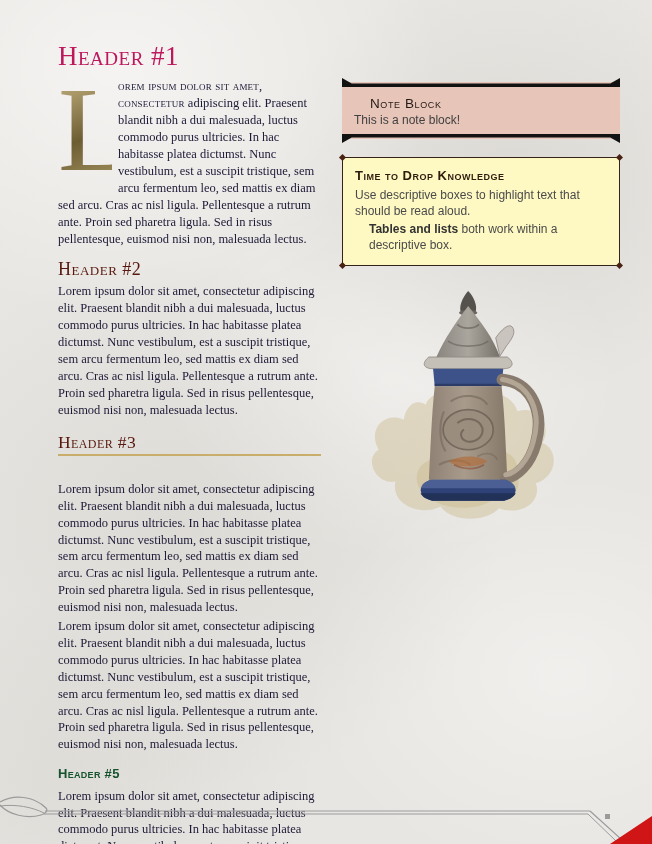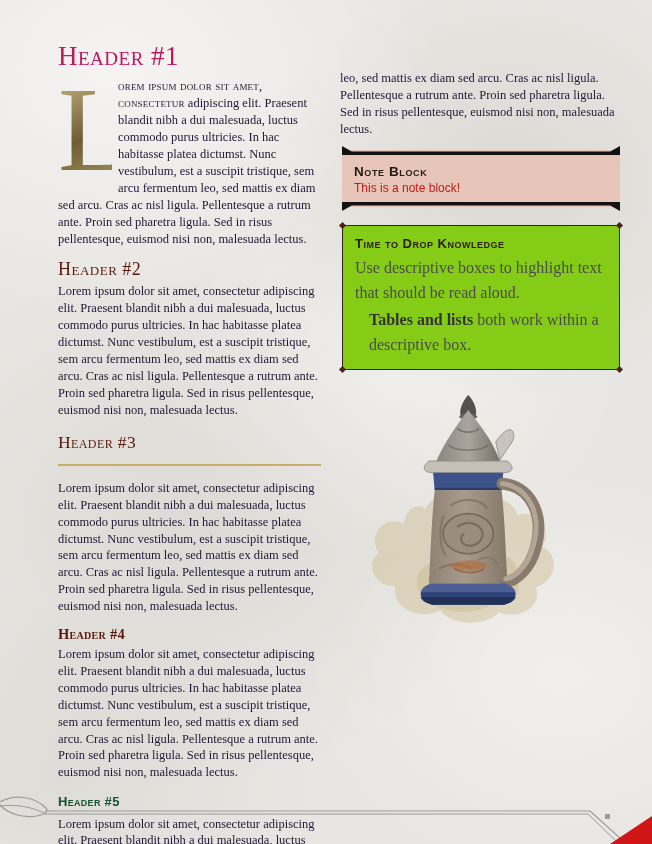--- a/index.html
+++ b/index.html
@@ -40,22 +40,22 @@
     color:#58180D; font-weight:400;
     letter-spacing:.5px;
     margin:13px 0 4px 0;
   }
   .h3{
     font-variant:small-caps;
     font-size:17.5px; line-height:1.1;
     color:#58180D; font-weight:400;
     letter-spacing:.4px;
     border-bottom:2px solid #c9ad6a;
-    padding-bottom:12px;
-    margin:14px 0 14px 0;
+    padding-bottom:2px;
+    margin:14px 0 25px 0;
   }
   .h4{
     font-variant:small-caps;
     font-size:14.5px; line-height:1.1;
     color:#58180D; font-weight:600;
     letter-spacing:.3px;
     margin:12px 0 3px 0;
   }
   .h5{
     font-family:"Liberation Sans", sans-serif;
@@ -96,57 +96,58 @@
     background:#e7c5b9;
     padding:14px 12px 12px 12px;
   }
   .note-bar{ position:absolute; left:0; width:100%; height:9px; }
   .note-bar.top{ top:-4px; }
   .note-bar.bottom{ bottom:-4px; }
   .note-bar svg{ display:block; width:100%; height:9px; }
   .note-title{
     font-family:"Liberation Sans", sans-serif;
     font-variant:small-caps;
-    font-weight:700; font-size:13.5px;
+    font-weight:400; font-size:13.5px;
     letter-spacing:.6px;
     color:#241a14;
     margin-bottom:2px;
+    margin-left:16px;
   }
   .note-body{
     font-family:"Liberation Sans", sans-serif;
-    font-size:12px; color:#b91c1c;
+    font-size:12px; color:#404040;
   }
 
   
   .desc-box{
     position:relative;
     margin:18px 2px 0 2px;
-    background:#84cc16;
+    background:#fef9c3;
     border:1px solid #35231a;
     padding:10px 12px 12px 12px;
   }
   .corner-dot{
     position:absolute; width:5px; height:5px;
     background:#4a2214; transform:rotate(45deg);
   }
   .corner-dot.tl{ top:-3px;  left:-3px; }
   .corner-dot.tr{ top:-3px;  right:-3px; }
   .corner-dot.bl{ bottom:-3px; left:-3px; }
   .corner-dot.br{ bottom:-3px; right:-3px; }
   .desc-title{
     font-family:"Liberation Sans", sans-serif;
     font-variant:small-caps;
     font-weight:700; font-size:13px;
     letter-spacing:.5px;
     color:#2e1c0e;
     margin-bottom:4px;
   }
   .desc-line{
-    font-family:Liberation Serif, serif;
-    font-size:16px; line-height:25px; color:#4a4a4a;
+    font-family:Liberation Sans, sans-serif;
+    font-size:12px; line-height:16px; color:#4a4a4a;
   }
   .desc-line.indented{ padding-left:14px; margin-top:2px; }
   .desc-line .bold{ font-weight:700; color:#333; }
 
   
   .stein-wrap{ margin:20px 36px 0 12px; }
   .stein-wrap svg{ display:block; }
 
   
   .footer-ornament{
@@ -166,31 +167,29 @@
     <p class="body-text">
       <span class="drop-cap">L</span><span class="lead-caps">orem ipsum dolor sit amet, consectetur</span><span> adipiscing elit. Praesent blandit nibh a dui malesuada, luctus commodo purus ultricies. In hac habitasse platea dictumst. Nunc vestibulum, est a suscipit tristique, sem arcu fermentum leo, sed mattis ex diam sed arcu. Cras ac nisl ligula. Pellentesque a rutrum ante. Proin sed pharetra ligula. Sed in risus pellentesque, euismod nisi non, malesuada lectus.</span>
     </p>
 
     <div class="h2">Header #2</div>
     <p class="body-text">Lorem ipsum dolor sit amet, consectetur adipiscing elit. Praesent blandit nibh a dui malesuada, luctus commodo purus ultricies. In hac habitasse platea dictumst. Nunc vestibulum, est a suscipit tristique, sem arcu fermentum leo, sed mattis ex diam sed arcu. Cras ac nisl ligula. Pellentesque a rutrum ante. Proin sed pharetra ligula. Sed in risus pellentesque, euismod nisi non, malesuada lectus.</p>
 
     <div class="h3">Header #3</div>
     <p class="body-text">Lorem ipsum dolor sit amet, consectetur adipiscing elit. Praesent blandit nibh a dui malesuada, luctus commodo purus ultricies. In hac habitasse platea dictumst. Nunc vestibulum, est a suscipit tristique, sem arcu fermentum leo, sed mattis ex diam sed arcu. Cras ac nisl ligula. Pellentesque a rutrum ante. Proin sed pharetra ligula. Sed in risus pellentesque, euismod nisi non, malesuada lectus.</p>
 
-    <div class="h4">Header #4</div>
     <p class="body-text">Lorem ipsum dolor sit amet, consectetur adipiscing elit. Praesent blandit nibh a dui malesuada, luctus commodo purus ultricies. In hac habitasse platea dictumst. Nunc vestibulum, est a suscipit tristique, sem arcu fermentum leo, sed mattis ex diam sed arcu. Cras ac nisl ligula. Pellentesque a rutrum ante. Proin sed pharetra ligula. Sed in risus pellentesque, euismod nisi non, malesuada lectus.</p>
 
     <div class="h5">Header #5</div>
     <p class="body-text">Lorem ipsum dolor sit amet, consectetur adipiscing elit. Praesent blandit nibh a dui malesuada, luctus commodo purus ultricies. In hac habitasse platea dictumst. Nunc vestibulum, est a suscipit tristique, sem arcu fermentum leo, sed mattis ex diam sed arcu. Cras ac nisl ligula. Pellentesque a rutrum ante. Proin sed pharetra ligula. Sed in risus pellentesque, euismod nisi non, malesuada lectus.</p>
 
   </div>
 
   <div class="col-right">
 
-    <p class="body-text">leo, sed mattis ex diam sed arcu. Cras ac nisl ligula. Pellentesque a rutrum ante. Proin sed pharetra ligula. Sed in risus pellentesque, euismod nisi non, malesuada lectus.</p>
 
     <div class="note-block">
       <div class="note-bar top">
         <svg viewBox="0 0 100 10" preserveAspectRatio="none" width="100%" height="9">
           <polygon points="0,0 3.5,6 96.5,6 100,0 100,10 0,10" fill="#121212"></polygon>
         </svg>
       </div>
       <div class="note-title">Note Block</div>
       <div class="note-body">This is a note block!</div>
       <div class="note-bar bottom">

